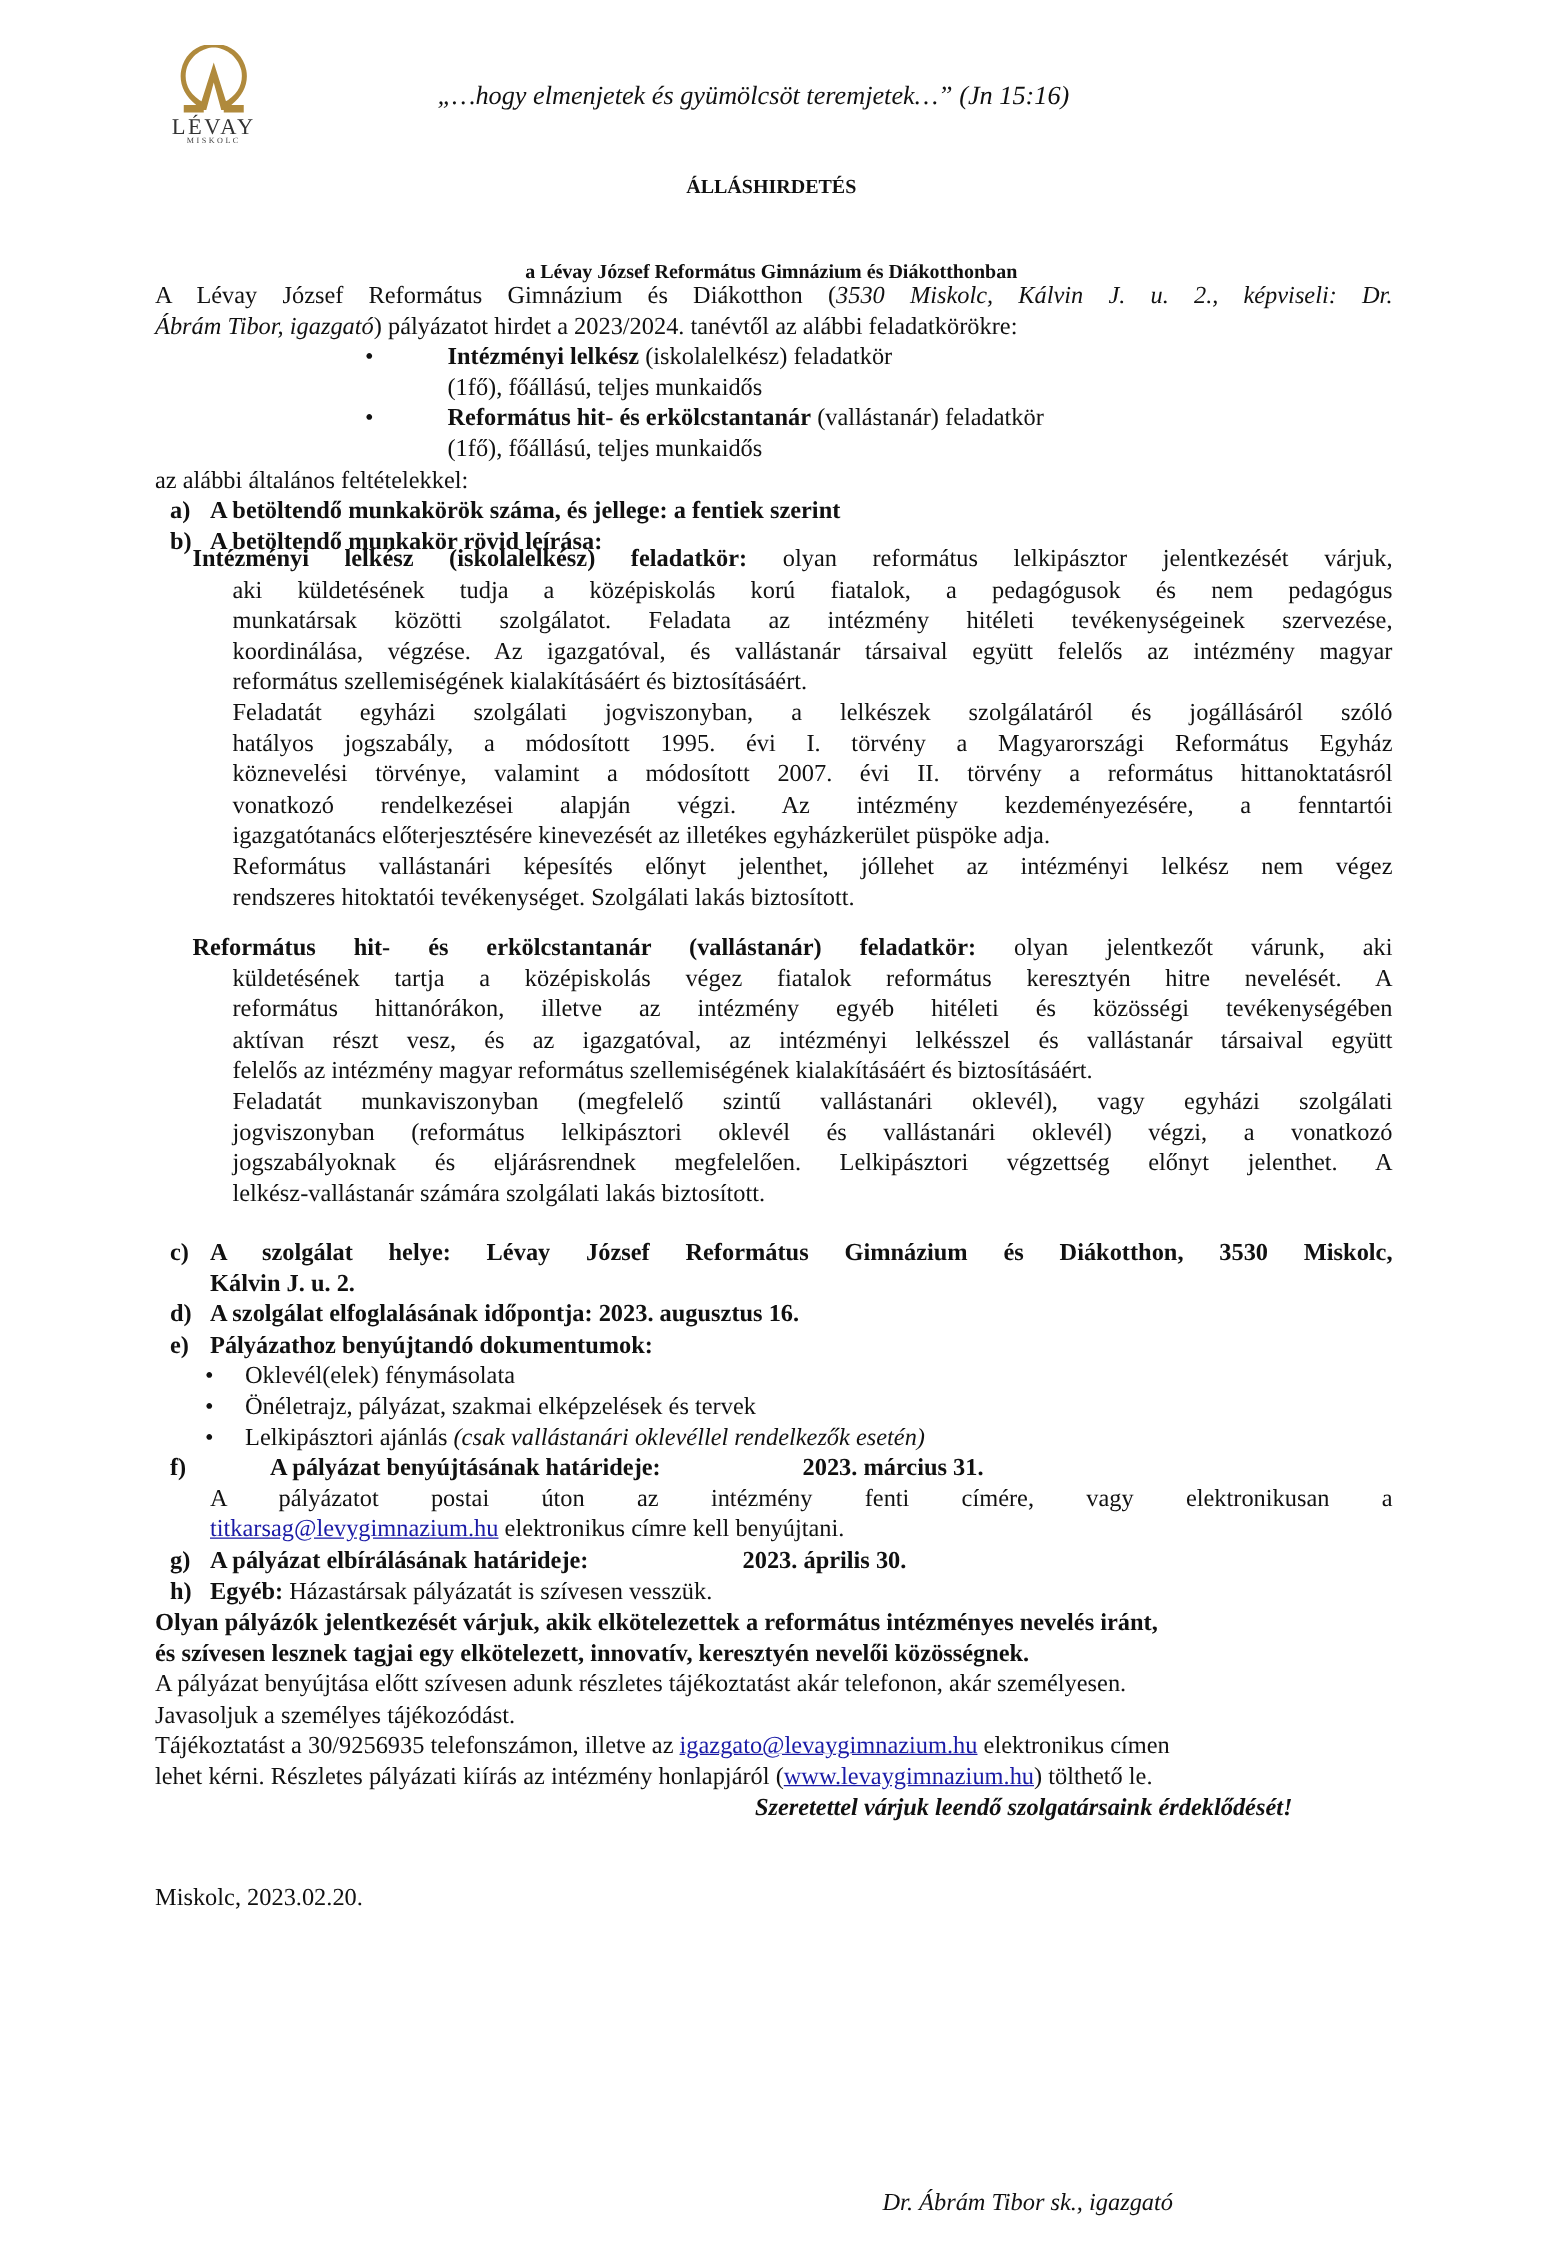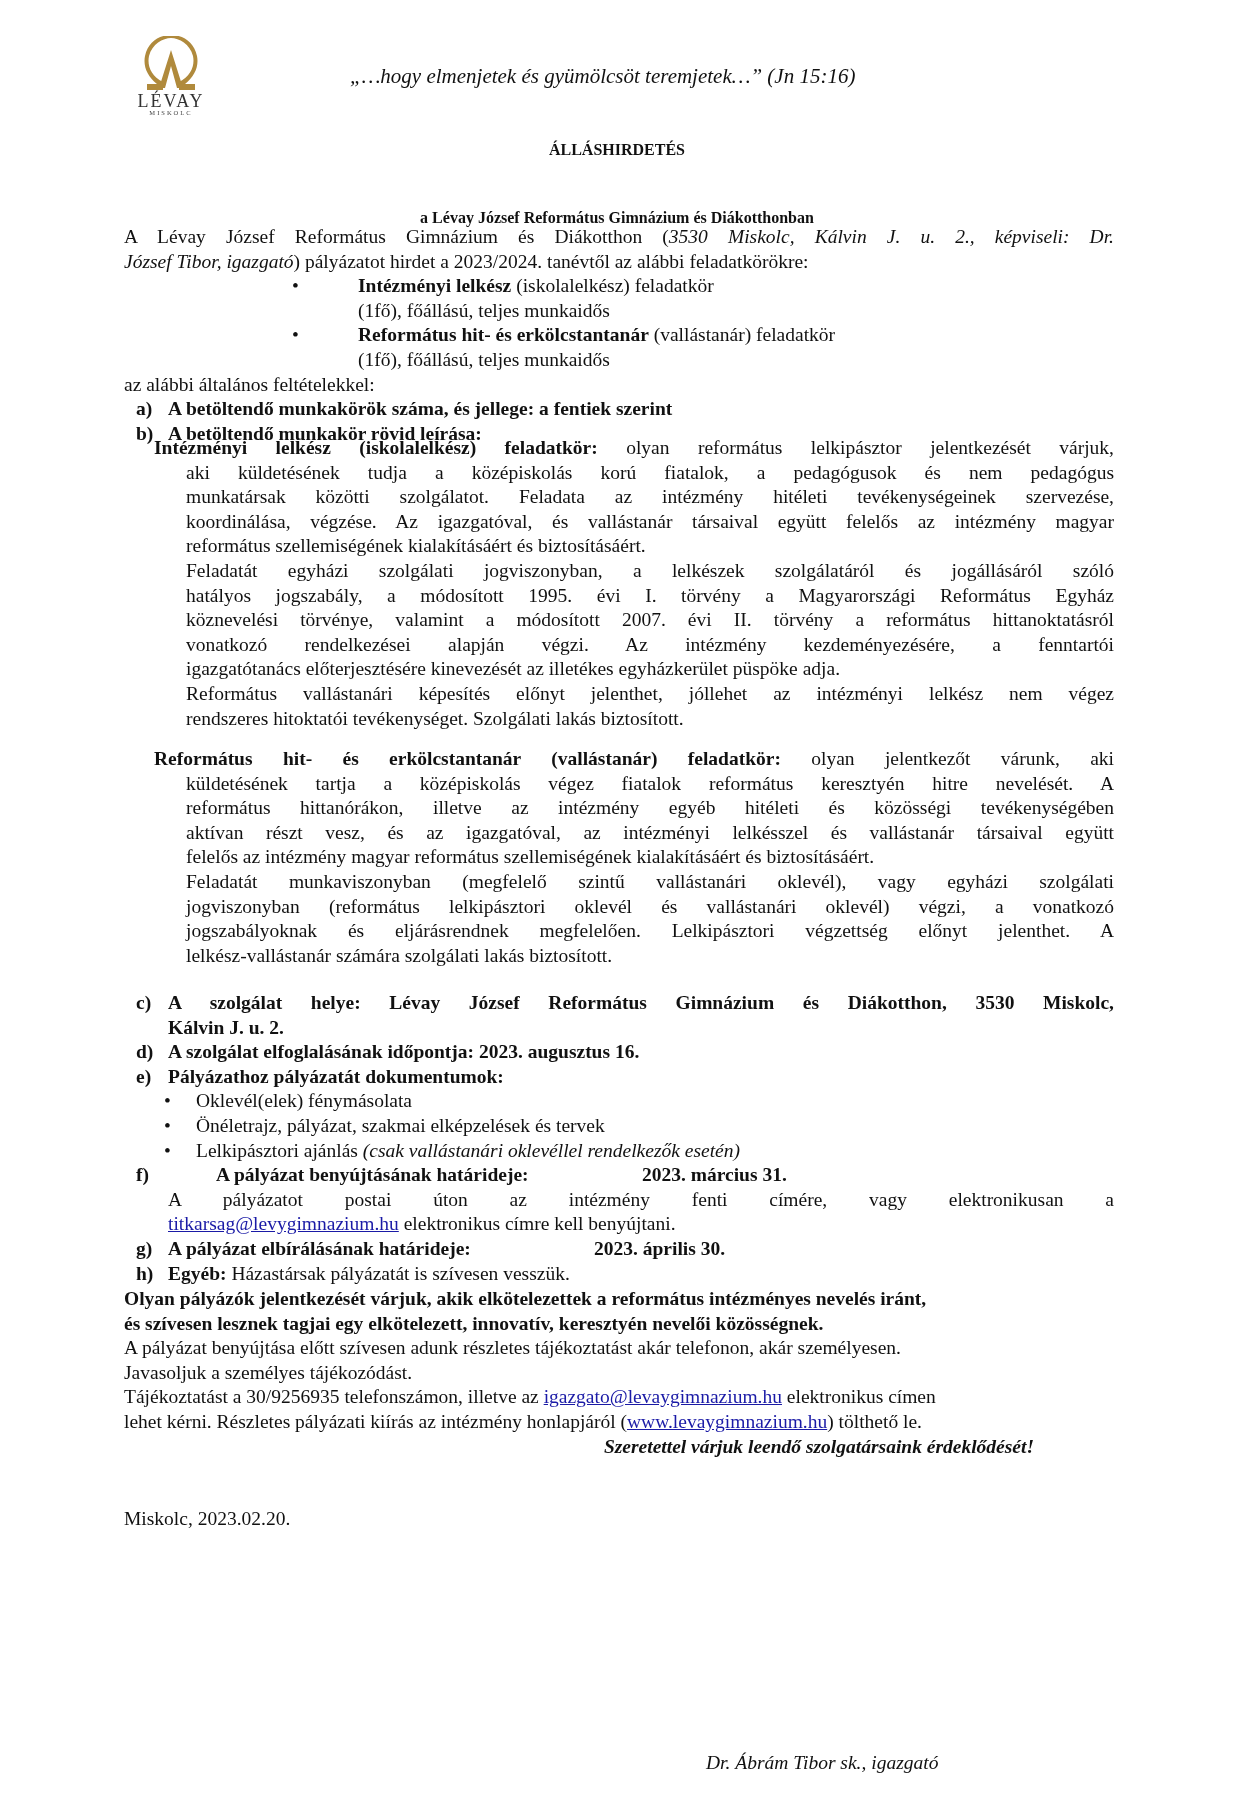--- a/index.html
+++ b/index.html
@@ -48,21 +48,21 @@
     <div class="logo-sub">MISKOLC</div>
   </div>
 
   <div class="motto">„…hogy elmenjetek és gyümölcsöt teremjetek…” (Jn 15:16)</div>
 
   <div class="title t1">ÁLLÁSHIRDETÉS</div>
   <div class="title t2">a Lévay József Református Gimnázium és Diákotthonban</div>
 
   <div class="body-block intro">
     <span class="just"><span>A Lévay József Református Gimnázium és Diákotthon (</span><span class="it">3530 Miskolc, Kálvin J. u. 2., képviseli: Dr.</span></span>
-    <span class="line"><span class="it">József Tibor, igazgató</span><span>) pályázatot hirdet a 2023/2024. tanévtől az alábbi feladatkörökre:</span></span>
+    <span class="line"><span class="it">Ábrám Tibor, igazgató</span><span>) pályázatot hirdet a 2023/2024. tanévtől az alábbi feladatkörökre:</span></span>
 
     <span class="bullet-row">
       <span class="bullet-dot">•</span>
       <span class="bullet-text"><span class="b">Intézményi lelkész</span><span> (iskolalelkész) feladatkör</span></span>
       <span class="bullet-sub">(1fő), főállású, teljes munkaidős</span>
     </span>
     <span class="bullet-row">
       <span class="bullet-dot">•</span>
       <span class="bullet-text"><span class="b">Református hit- és erkölcstantanár</span><span> (vallástanár) feladatkör</span></span>
       <span class="bullet-sub">(1fő), főállású, teljes munkaidős</span>
@@ -100,21 +100,21 @@
     <span class="indent">lelkész-vallástanár számára szolgálati lakás biztosított.</span>
   </div>
 
   <div class="body-block" style="top:991px; width:990px;">
     <span class="lettered b">
       <span class="letter">c)</span>
       <span class="just">A szolgálat helye: Lévay József Református Gimnázium és Diákotthon, 3530 Miskolc,</span>
       <span class="line">Kálvin J. u. 2.</span>
     </span>
     <span class="lettered b"><span class="letter">d)</span><span>A szolgálat elfoglalásának időpontja: 2023. augusztus 16.</span></span>
-    <span class="lettered b"><span class="letter">e)</span><span>Pályázathoz pályázatát dokumentumok:</span></span>
+    <span class="lettered b"><span class="letter">e)</span><span>Pályázathoz benyújtandó dokumentumok:</span></span>
 
     <span class="doc-bullets lettered"><span class="dot">•</span><span>Oklevél(elek) fénymásolata</span></span>
     <span class="doc-bullets lettered"><span class="dot">•</span><span>Önéletrajz, pályázat, szakmai elképzelések és tervek</span></span>
     <span class="doc-bullets lettered"><span class="dot">•</span><span>Lelkipásztori ajánlás </span><span class="it">(csak vallástanári oklevéllel rendelkezők esetén)</span></span>
 
     <span class="lettered">
       <span class="letter">f)</span>
       <span class="b" style="display:inline-block; width:426px;margin-left:48px;">A pályázat benyújtásának határideje:</span><span class="b">2023. március 31.</span>
       <span class="just">A pályázatot postai úton az intézmény fenti címére, vagy elektronikusan a</span>
       <span class="line"><a class="link">titkarsag@levygimnazium.hu</a><span> elektronikus címre kell benyújtani.</span></span>

